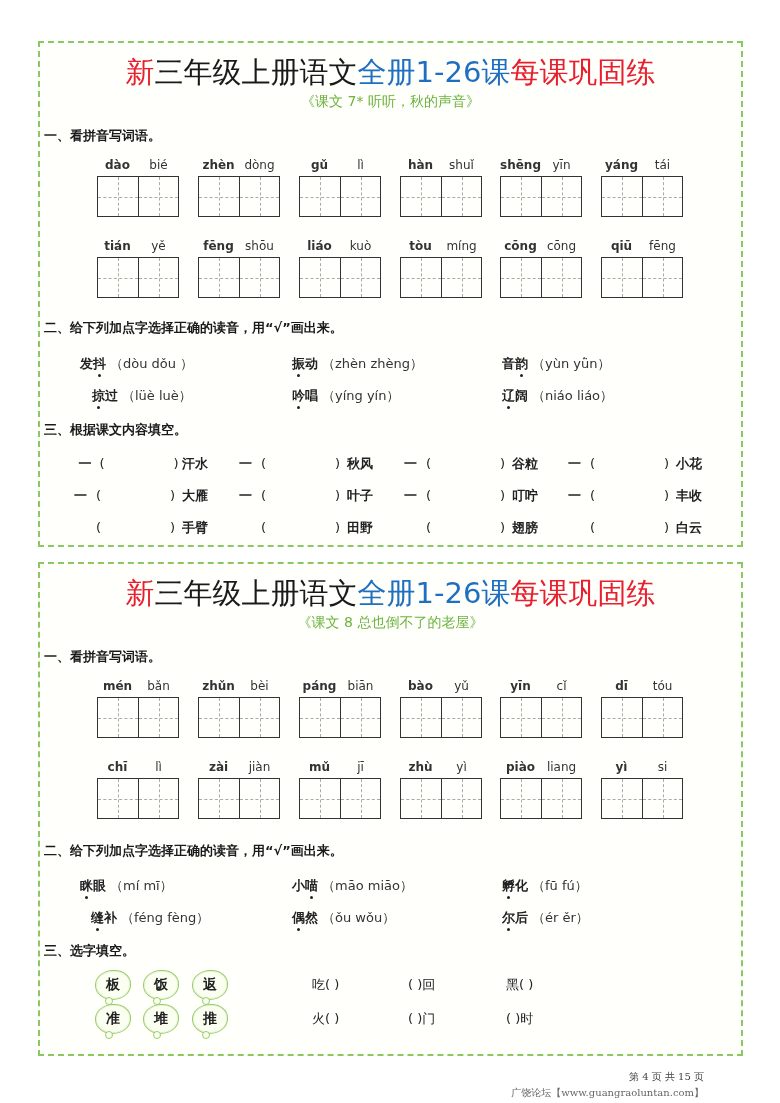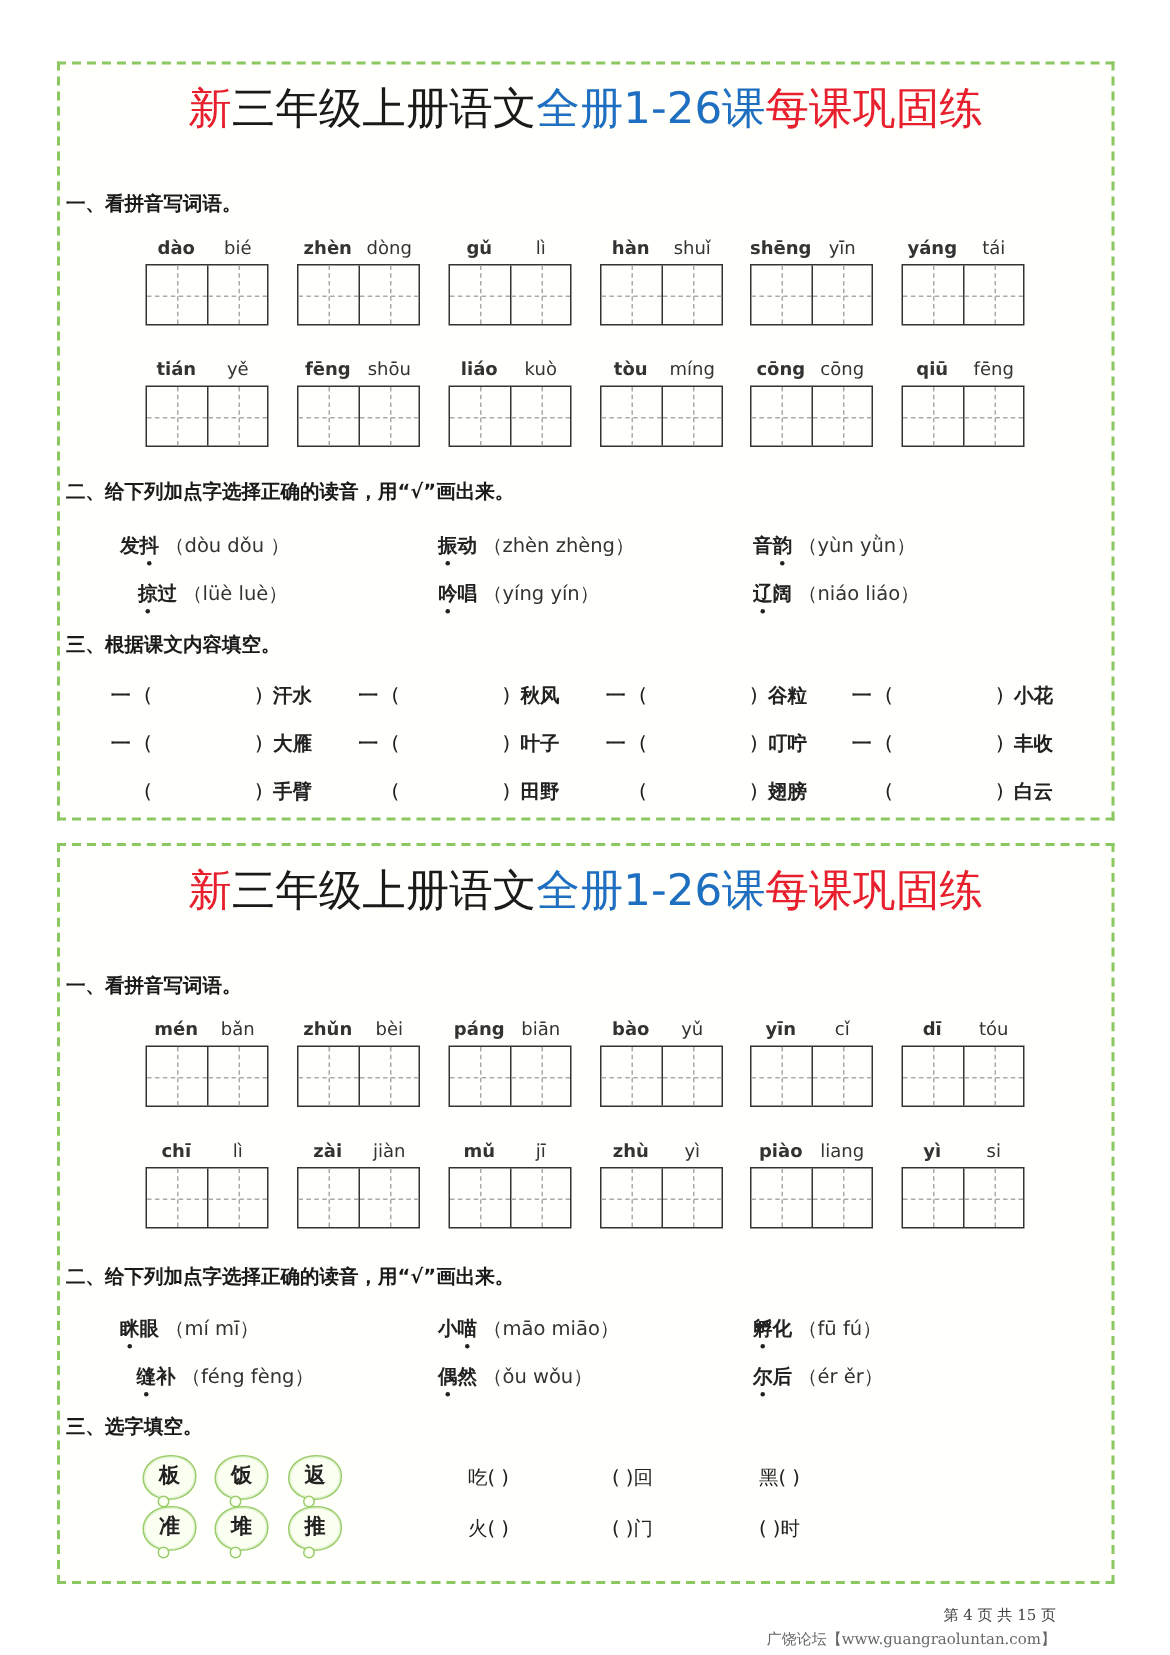--- a/index.html
+++ b/index.html
@@ -70,20 +70,21 @@
   .footer.f1 { top: 1070px; font-size: 10px; }
   .footer.f2 { top: 1086px; font-size: 10px; color: #666; }
 </style>
 </head>
 <body>
 
 <div class="panel p1">
   <div class="title" style="top:12px;">
     <span class="red">新</span><span class="black">三年级上册语文</span><span class="blue">全册1-26课</span><span class="red">每课巩固练</span>
   </div>
+  <div class="subtitle" style="top:50px;">《课文 7*  听听，秋的声音》</div>
 
   <div class="sec-head" style="top:84px;">一、看拼音写词语。</div>
 
   <div id="w1r1"></div>
   <div class="grp" style="left:57px;top:115px;">
       <span class="py l">dào</span>
       <span class="py r">bié</span>
       <div class="boxes">
         <div class="cell"></div>
         <div class="cell"></div>
@@ -183,40 +184,41 @@
 
   <div class="choice" style="left:40px;top:312px;"><span class="word"><span>发</span><span class="dotc">抖</span></span><span class="opts">（dòu   dǒu ）</span></div>
   <div class="choice" style="left:252px;top:312px;"><span class="word"><span class="dotc">振</span><span>动</span></span><span class="opts">（zhèn   zhèng）</span></div>
   <div class="choice" style="left:462px;top:312px;"><span class="word"><span>音</span><span class="dotc">韵</span></span><span class="opts">（yùn   yǜn）</span></div>
   <div class="choice" style="left:40px;top:344px;margin-left:12px;"><span class="word"><span class="dotc">掠</span><span>过</span></span><span class="opts">（lüè   luè）</span></div>
   <div class="choice" style="left:252px;top:344px;"><span class="word"><span class="dotc">吟</span><span>唱</span></span><span class="opts">（yíng   yín）</span></div>
   <div class="choice" style="left:462px;top:344px;"><span class="word"><span class="dotc">辽</span><span>阔</span></span><span class="opts">（niáo   liáo）</span></div>
 
   <div class="sec-head" style="top:378px;">三、根据课文内容填空。</div>
 
-  <div class="fill" style="left:34px;top:412px;"><span class="pre">一</span><span class="paren">(</span><span class="gap"></span><span class="paren">)</span><span class="word">汗水</span></div>
+  <div class="fill" style="left:34px;top:412px;text-align:center;"><span class="pre">一</span><span class="paren">(</span><span class="gap"></span><span class="paren">)</span><span class="word">汗水</span></div>
   <div class="fill" style="left:199px;top:412px;"><span class="pre">一</span><span class="paren">(</span><span class="gap"></span><span class="paren">)</span><span class="word">秋风</span></div>
   <div class="fill" style="left:364px;top:412px;"><span class="pre">一</span><span class="paren">(</span><span class="gap"></span><span class="paren">)</span><span class="word">谷粒</span></div>
   <div class="fill" style="left:528px;top:412px;"><span class="pre">一</span><span class="paren">(</span><span class="gap"></span><span class="paren">)</span><span class="word">小花</span></div>
 
   <div class="fill" style="left:34px;top:444px;"><span class="pre">一</span><span class="paren">(</span><span class="gap"></span><span class="paren">)</span><span class="word">大雁</span></div>
   <div class="fill" style="left:199px;top:444px;"><span class="pre">一</span><span class="paren">(</span><span class="gap"></span><span class="paren">)</span><span class="word">叶子</span></div>
   <div class="fill" style="left:364px;top:444px;"><span class="pre">一</span><span class="paren">(</span><span class="gap"></span><span class="paren">)</span><span class="word">叮咛</span></div>
   <div class="fill" style="left:528px;top:444px;"><span class="pre">一</span><span class="paren">(</span><span class="gap"></span><span class="paren">)</span><span class="word">丰收</span></div>
 
   <div class="fill" style="left:34px;top:476px;"><span class="pre"></span><span class="paren">(</span><span class="gap"></span><span class="paren">)</span><span class="word">手臂</span></div>
   <div class="fill" style="left:199px;top:476px;"><span class="pre"></span><span class="paren">(</span><span class="gap"></span><span class="paren">)</span><span class="word">田野</span></div>
   <div class="fill" style="left:364px;top:476px;"><span class="pre"></span><span class="paren">(</span><span class="gap"></span><span class="paren">)</span><span class="word">翅膀</span></div>
   <div class="fill" style="left:528px;top:476px;"><span class="pre"></span><span class="paren">(</span><span class="gap"></span><span class="paren">)</span><span class="word">白云</span></div>
 </div>
 
 <div class="panel p2">
   <div class="title" style="top:12px;">
     <span class="red">新</span><span class="black">三年级上册语文</span><span class="blue">全册1-26课</span><span class="red">每课巩固练</span>
   </div>
+  <div class="subtitle" style="top:50px;">《课文 8  总也倒不了的老屋》</div>
 
   <div class="sec-head" style="top:84px;">一、看拼音写词语。</div>
 
   <div class="grp" style="left:57px;top:115px;">
       <span class="py l">mén</span>
       <span class="py r">bǎn</span>
       <div class="boxes">
         <div class="cell"></div>
         <div class="cell"></div>
       </div>

